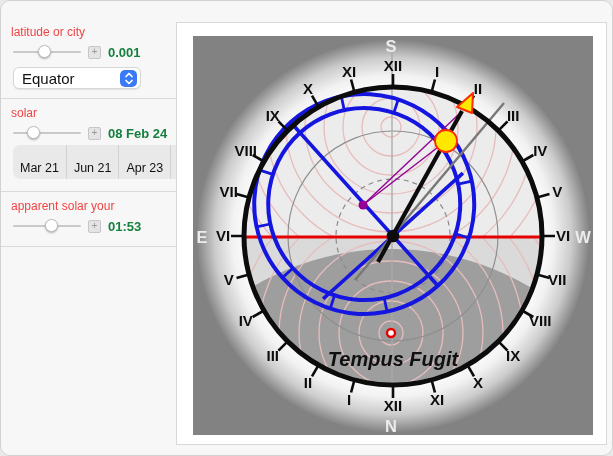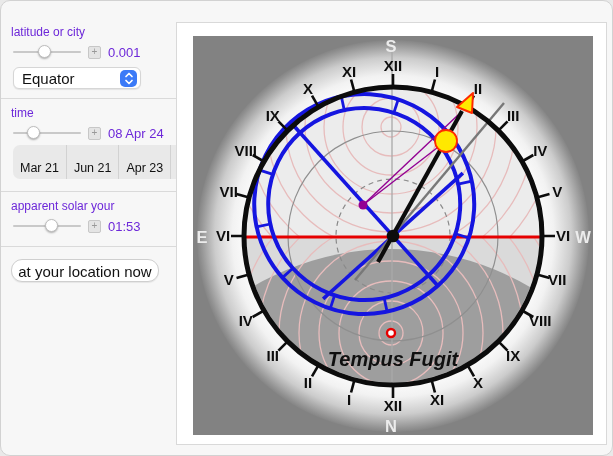--- a/index.html
+++ b/index.html
@@ -1,27 +1,27 @@
 <!DOCTYPE html>
 <html><head>
 <meta charset="utf-8">
 <style>
   html,body{margin:0;padding:0;background:#e9e9e9;font-family:"Liberation Sans",sans-serif;}
   #window{position:relative;width:613px;height:456px;background:#f7f7f7;border:1px solid #d2d2d2;
           border-radius:10px;box-sizing:border-box;overflow:hidden;}
   
   #panel{position:absolute;left:8px;top:24px;width:162px;color:#1a1a1a;}
-  .ctl-label{font-size:12px;color:#6d28d9;margin:0 0 6px 2px;}
+  .ctl-label{font-size:12px;color:#ef4444;margin:0 0 6px 2px;}
   .slider-row{display:flex;align-items:center;gap:7px;height:14px;margin-left:4px;}
   .track{position:relative;width:68px;height:2px;background:#c9c9c9;border-radius:1px;}
   .knob{position:absolute;top:-6px;width:13px;height:13px;border-radius:50%;background:#fff;
         border:0.5px solid #bdbdbd;box-shadow:0 1px 2px rgba(0,0,0,.3);box-sizing:border-box;}
   .plus-box{width:11px;height:11px;background:#e4e4e4;border:1px solid #c7c7c7;border-radius:2px;
         font-size:10px;line-height:9px;text-align:center;color:#999;flex:none;}
-  .slider-value{font-size:13px;color:#6d28d9;white-space:nowrap;}
+  .slider-value{font-size:13px;color:#15803d;white-space:nowrap;font-weight:bold;}
   .dropdown{display:flex;align-items:center;justify-content:space-between;width:128px;height:22px;
         margin:8px 0 0 4px;background:#fff;border:1px solid #d6d6d6;border-radius:6px;
         box-shadow:0 1px 1px rgba(0,0,0,.08);padding:0 3px 0 8px;box-sizing:border-box;cursor:default;}
   .dropdown-text{font-size:15px;color:#111;text-align:right;}
   .stepper{width:17px;height:17px;background:#3b7af7;border-radius:5px;display:flex;align-items:center;
         justify-content:center;flex:none;}
   .divider{height:1px;background:#dadada;margin:9px -8px 0 -8px;}
   .segmented{display:flex;margin:5px 0 0 4px;background:#e9e9e9;border-radius:7px;overflow:hidden;width:fit-content;}
   .segment{font-size:12.5px;color:#111;padding:16px 7px 4px 7px;white-space:nowrap;cursor:default;}
   .segment + .segment{border-left:1px solid #d2d2d2;}
@@ -58,27 +58,27 @@
       <span class="stepper">
         <svg width="10" height="13" viewBox="0 0 10 13">
           <polyline points="2,4.5 5,1.5 8,4.5" fill="none" stroke="#fff" stroke-width="1.7" stroke-linecap="round" stroke-linejoin="round"></polyline>
           <polyline points="2,8.5 5,11.5 8,8.5" fill="none" stroke="#fff" stroke-width="1.7" stroke-linecap="round" stroke-linejoin="round"></polyline>
         </svg>
       </span>
     </div>
 
     <div class="divider"></div>
 
-    <div class="ctl-label" style="margin-top:7px;">time</div>
+    <div class="ctl-label" style="margin-top:7px;">solar</div>
     <div class="slider-row">
       <div class="track">
         <div class="knob" style="left: calc(30% - 6.5px);"></div>
       </div>
       <div class="plus-box">+</div>
-      <div class="slider-value">08 Apr 24</div>
+      <div class="slider-value">08 Feb 24</div>
     </div>
     <div class="segmented">
       <span class="segment">Mar 21</span>
       <span class="segment">Jun 21</span>
       <span class="segment">Apr 23</span>
       <span class="segment">Dec 21</span>
     </div>
 
     <div class="divider" style="margin-top:12px;"></div>
 
@@ -86,21 +86,20 @@
     <div class="slider-row">
       <div class="track">
         <div class="knob" style="left: calc(57% - 6.5px);"></div>
       </div>
       <div class="plus-box">+</div>
       <div class="slider-value">01:53</div>
     </div>
 
     <div class="divider" style="margin-top:13px;"></div>
 
-    <button class="big-button">at your location now</button>
   </div>
 
   <div id="out-panel">
     <div id="graphic">
       <svg id="clock-svg" viewBox="0 0 400 399" width="400" height="399">
         <defs>
           <radialGradient id="bevel" cx="50%" cy="50%" r="50%">
             <stop offset="0%" stop-color="#ffffff"></stop>
             <stop offset="74%" stop-color="#fdfdfd"></stop>
             <stop offset="82%" stop-color="#f2f2f2"></stop>

